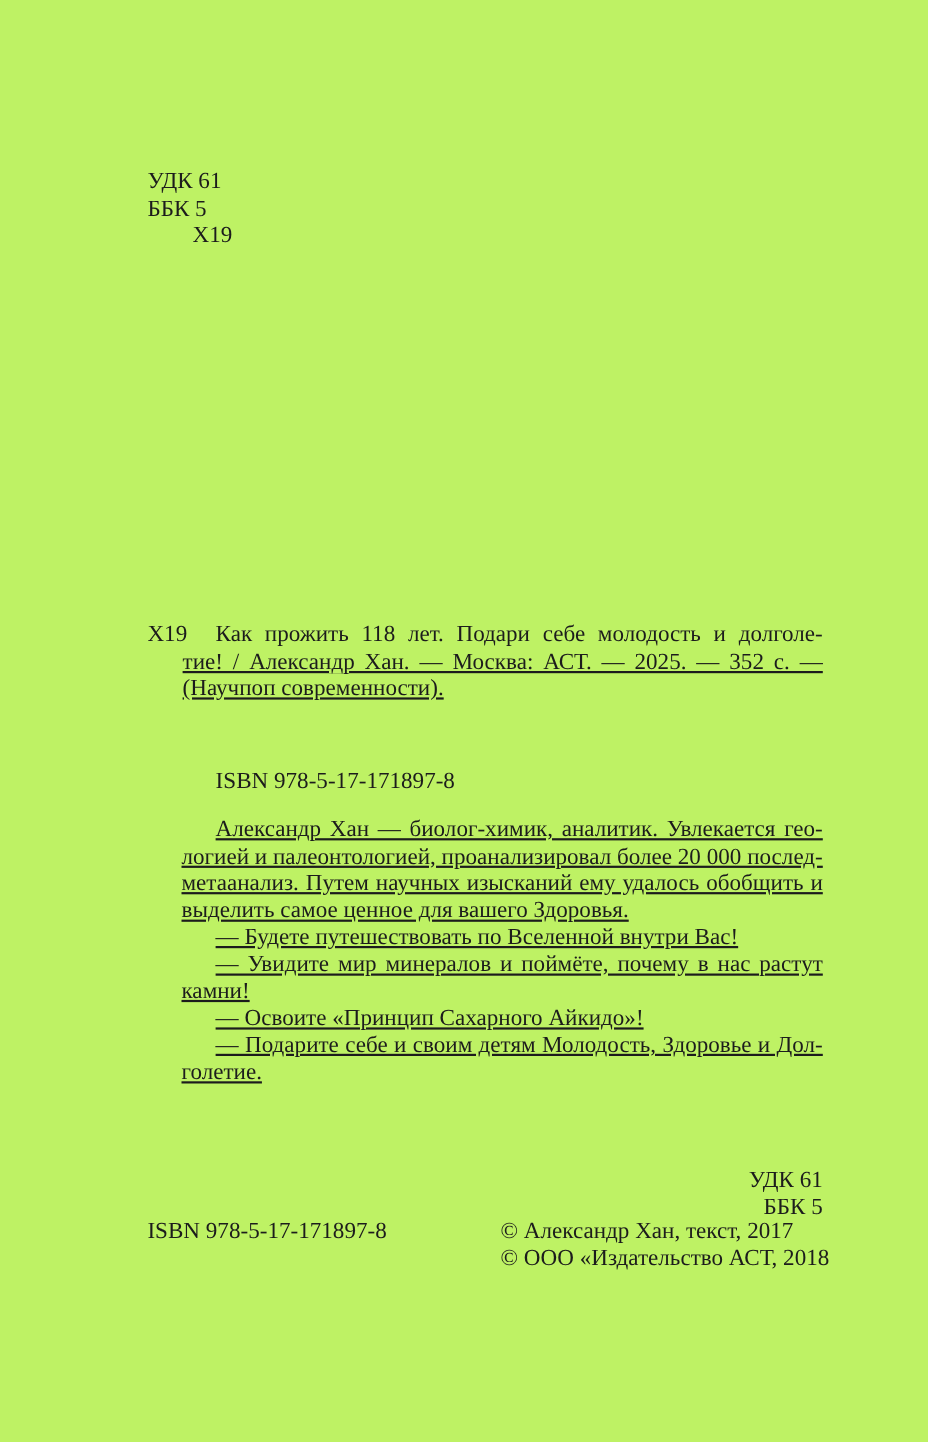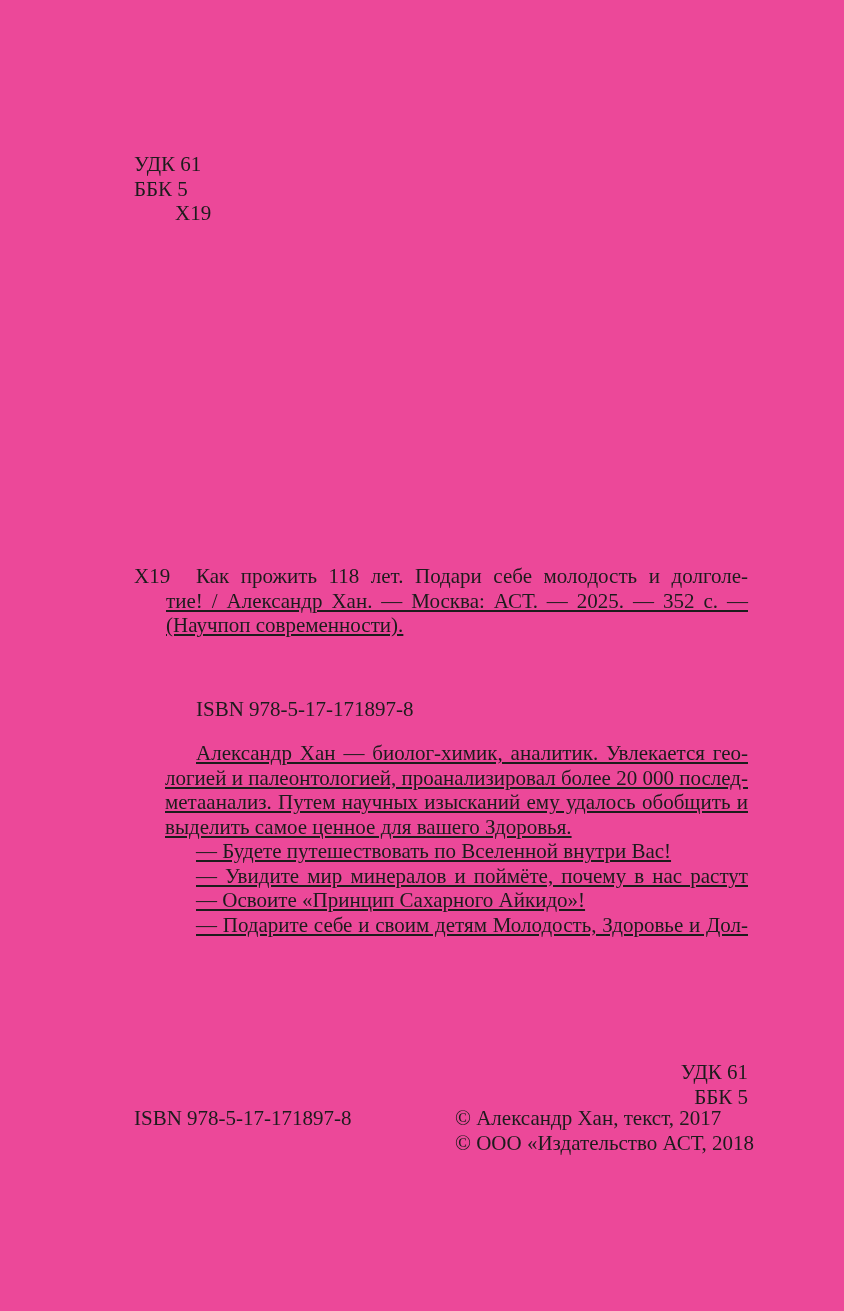--- a/index.html
+++ b/index.html
@@ -1,20 +1,20 @@
 <!DOCTYPE html>
 <html><head>
 <meta charset="utf-8">
 <style>
   html, body { margin: 0; padding: 0; background: #e8e8e8; }
   .page {
     position: relative;
     width: 844px;
     height: 1311px;
-    background: #ec4899;
+    background: #bef264;
     font-family: "Liberation Serif", "DejaVu Serif", serif;
     font-size: 21px;
     line-height: 24.5px;
     color: #1c1c1c;
     overflow: hidden;
   }
   .block { position: absolute; }
 
   
   .top-codes { left: 134px; top: 152px; }
@@ -64,22 +64,24 @@
 
   <div class="block isbn-mid">ISBN 978-5-17-171897-8</div>
 
   <div class="block annotation">
     <div class="ind31 just">Александр Хан — биолог-химик, аналитик. Увлекается гео-</div>
     <div class="just">логией и палеонтологией, проанализировал более 20 000 послед-</div>
     <div class="just">метаанализ. Путем научных изысканий ему удалось обобщить и</div>
     <div>выделить самое ценное для вашего Здоровья.</div>
     <div class="ind31">— Будете путешествовать по Вселенной внутри Вас!</div>
     <div class="ind31 just">— Увидите мир минералов и поймёте, почему в нас растут</div>
+    <div>камни!</div>
     <div class="ind31">— Освоите «Принцип Сахарного Айкидо»!</div>
     <div class="ind31 just">— Подарите себе и своим детям Молодость, Здоровье и Дол-</div>
+    <div>голетие.</div>
   </div>
 
   <div class="block codes-bottom">
     <div>УДК 61</div>
     <div>ББК 5</div>
   </div>
 
   <div class="block footer-isbn">ISBN 978-5-17-171897-8</div>
   <div class="block footer-copy">
     <div>© Александр Хан, текст, 2017</div>

